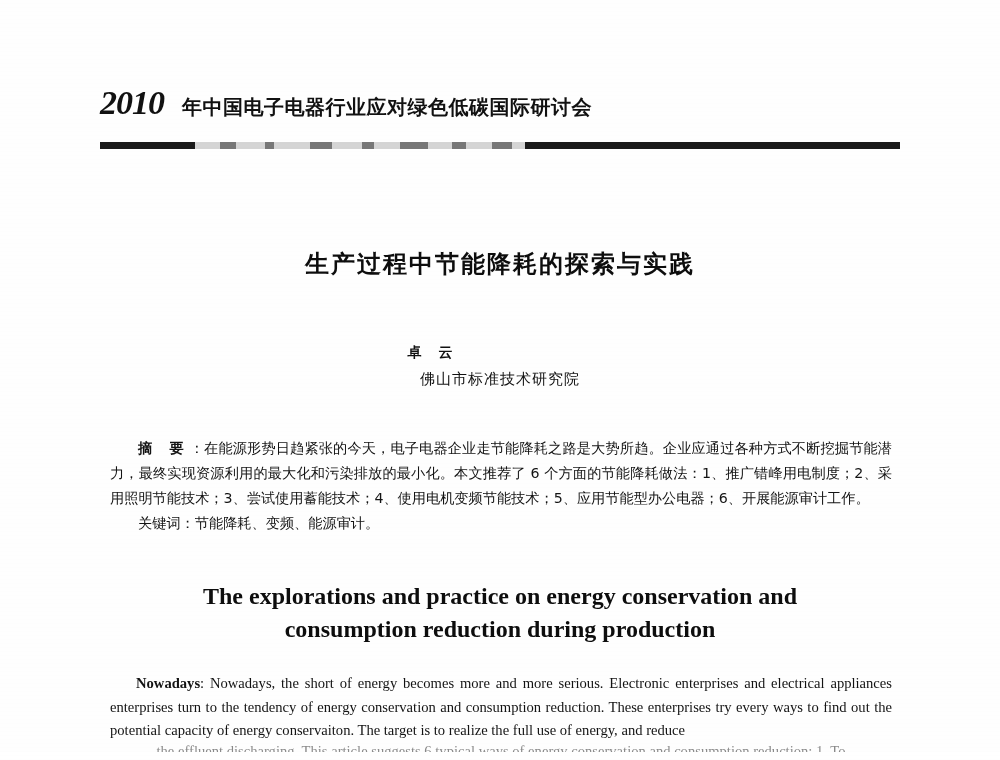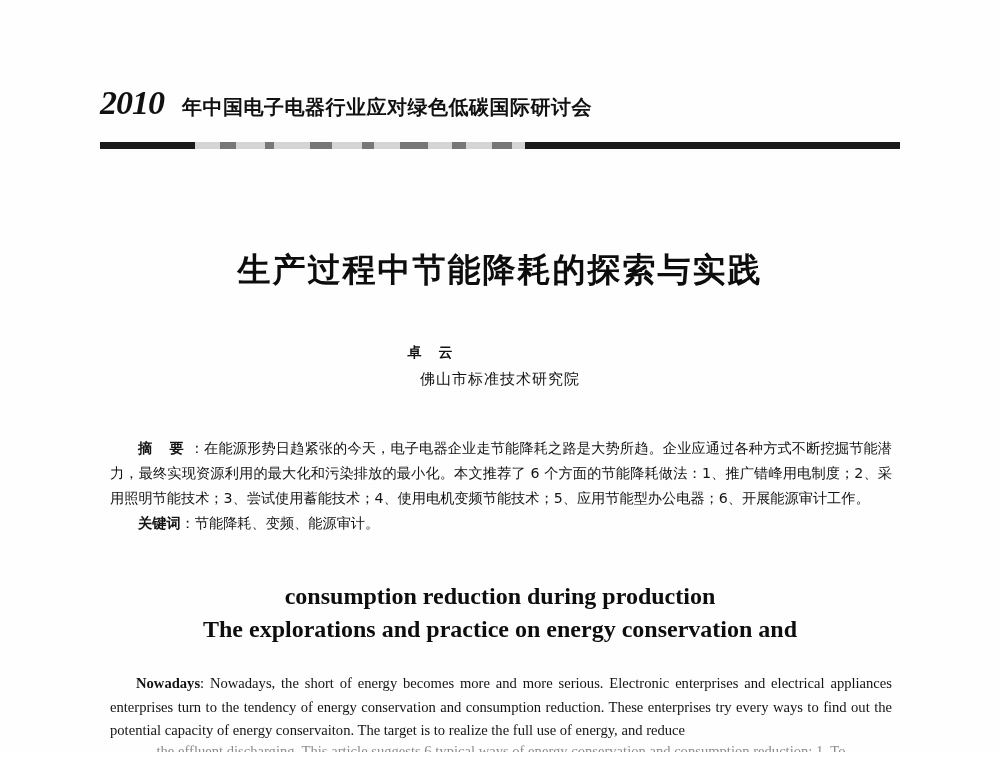--- a/index.html
+++ b/index.html
@@ -84,21 +84,21 @@
 
   
   .doc-title {
     position: absolute;
     left: 0;
     top: 248px;
     width: 1000px;
     text-align: center;
     font-family: "DejaVu Sans", sans-serif;
     font-weight: bold;
-    font-size: 33px;
+    font-size: 24px;
     letter-spacing: 2px;
     color: #0d0d0d;
   }
 
   .author {
     position: absolute;
     left: 0;
     top: 344px;
     width: 866px;
     text-align: center;
@@ -136,21 +136,21 @@
     margin: 0;
   }
   .cn-block .lead {
     text-indent: 28px;
   }
   .cn-label {
     font-weight: bold;
     letter-spacing: 6px;
   }
   .cn-label-2 {
-    font-weight: bold;
+    font-weight: normal;
   }
   .kw {
     text-indent: 28px;
     margin-top: 2px;
   }
 
   
   .en-title {
     position: absolute;
     left: 120px;
@@ -244,22 +244,22 @@
   <div class="cn-block">
     <p class="lead">
       <span class="cn-label">摘 要</span><span>：在能源形势日趋紧张的今天，电子电器企业走节能降耗之路是大势所趋。企业应通过各种方式不断挖掘节能潜力，最终实现资源利用的最大化和污染排放的最小化。本文推荐了 6 个方面的节能降耗做法：1、推广错峰用电制度；2、采用照明节能技术；3、尝试使用蓄能技术；4、使用电机变频节能技术；5、应用节能型办公电器；6、开展能源审计工作。</span>
     </p>
     <p class="kw">
       <span class="cn-label-2">关键词</span><span>：节能降耗、变频、能源审计。</span>
     </p>
   </div>
 
   <div class="en-title">
+    <div>The explorations and practice on energy conservation and</div>
     <div>consumption reduction during production</div>
-    <div>The explorations and practice on energy conservation and</div>
   </div>
 
   <div class="en-abstract">
     <b>Nowadays</b><span>: Nowadays, the short of energy becomes more and more serious. Electronic enterprises and electrical appliances enterprises turn to the tendency of energy conservation and consumption reduction. These enterprises try every ways to find out the potential capacity of energy conservaiton. The target is to realize the full use of energy, and reduce</span>
   </div>
 
   <div class="fade-last">the effluent discharging. This article suggests 6 typical ways of energy conservation and consumption reduction: 1. To</div>
   <div class="clip-bottom"></div>
 
   <div class="scan-noise"></div>

